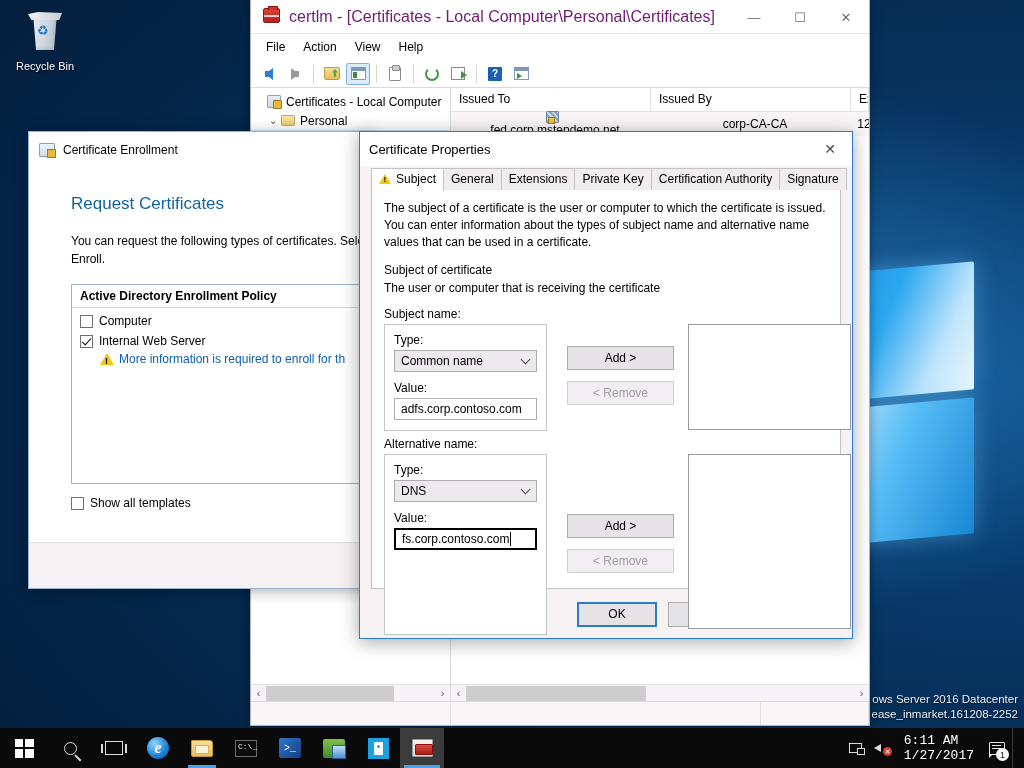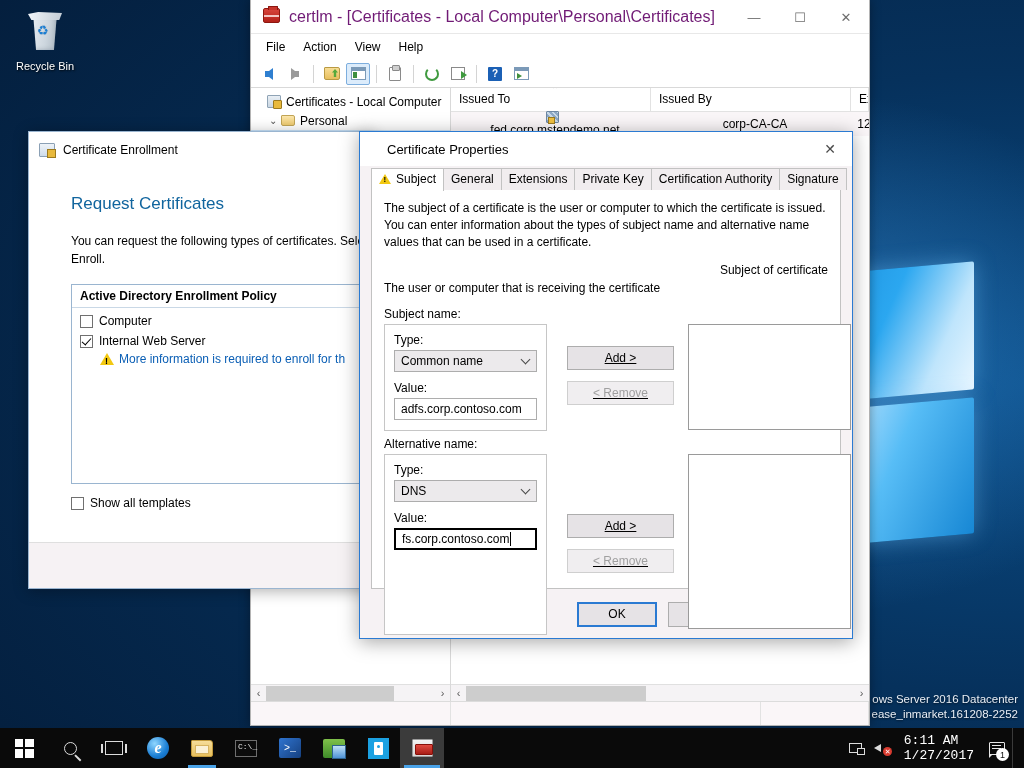--- a/index.html
+++ b/index.html
@@ -235,21 +235,21 @@
   }
 
   
   #cert-props{
     left:359px; top:131px; width:494px; height:508px;
     background:#f6f2f4; border:1px solid #2a7ad2;
     box-shadow:0 3px 18px rgba(0,0,0,.35);
     display:flex; flex-direction:column; overflow:hidden;
   }
   #cp-titlebar{
-    height:34px; background:#fff; display:flex; align-items:center; padding-left:27px; flex:0 0 34px;
+    height:34px; background:#fff; display:flex; align-items:center; padding-left:9px; flex:0 0 34px;
   }
   #cp-title{ font-size:13px; flex:1; }
   .cp-close{
     width:44px;height:34px;display:flex;align-items:center;justify-content:center;
     color:#4a4a4a;font-size:14px;cursor:default;
   }
 
   #cp-tabs{
     display:flex; align-items:flex-end; padding-left:11px; height:24px;
     background:#f6f2f4; flex:0 0 24px; position:relative; z-index:2;
@@ -264,21 +264,21 @@
     width:0;height:0;border-left:6px solid transparent;border-right:6px solid transparent;
     border-bottom:10px solid #f2c811; margin-right:5px; position:relative;
   }
   .tab-warn:after{content:"!";position:absolute;left:-1.5px;top:2px;font-size:8px;color:#000;font-weight:bold;line-height:8px;}
 
   #cp-panel{
     flex:1; background:#fff; border:1px solid #c2c2c2; margin:0 11px; padding:10px 12px 0;
     position:relative; top:-1px; min-height:0;
   }
   #cp-intro{ font-size:12px; line-height:17px; }
-  #cp-sub-head{ font-size:12px; margin-top:12px;text-align:right; }
+  #cp-sub-head{ font-size:12px; margin-top:12px; }
   #cp-sub-desc{ font-size:12px; margin-top:4px; }
 
   .grid2{ display:flex; margin-top:12px; }
   .left-col{ width:290px; }
   .label-sm{ font-size:12px; margin-bottom:3px; }
   .group-box{
     border:1px solid #c6c6c6; padding:8px 9px 10px; width:167px; background:#fff;
   }
   .field-label{ font-size:12px; margin-bottom:3px; }
   .combo{
@@ -290,21 +290,21 @@
   .chev-dn{
     width:7px;height:7px;border-right:1.4px solid #4a4a4a;border-bottom:1.4px solid #4a4a4a;
     transform:rotate(45deg); margin:-4px 3px 0 0;
   }
   .txtbox{
     height:22px; border:1px solid #adadad; background:#fff;
     display:flex; align-items:center; padding:0 4px 0 6px; font-size:12px;
   }
   .txtbox.focused{ border:2px solid #000000; }
   .caret{ width:1px; height:14px; background:#000; margin-left:1px; }
-  .btn-col{ width:110px; margin-left:20px; padding-top:22px; display:flex; flex-direction:column; gap:11px;text-decoration:underline; }
+  .btn-col{ width:110px; margin-left:20px; padding-top:22px; display:flex; flex-direction:column; gap:11px; }
   .btn{
     height:24px; border:1px solid #adadad; background:#e6e3e6;
     display:flex; align-items:center; justify-content:center;
     font-size:12px; cursor:default;
   }
   .btn.disabled{ color:#a0a0a0; background:#f0eef0; border-color:#cfcfcf; }
   .listbox{
     border:1px solid #9a9a9a; background:#fff;
   }
   .right-col{ margin-left:14px; }

